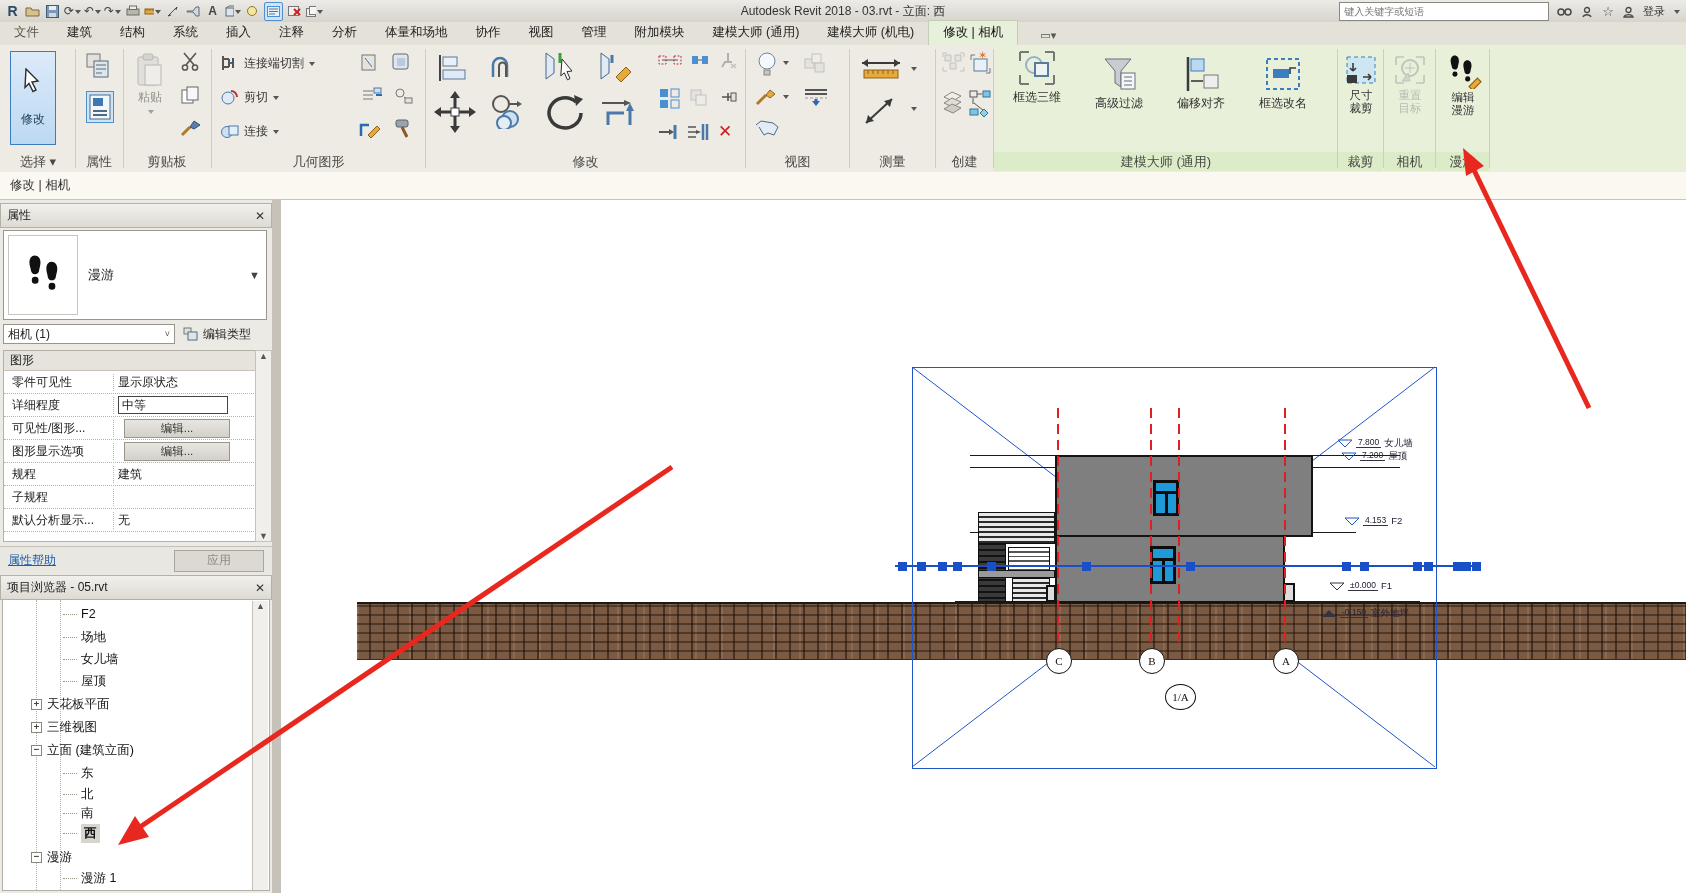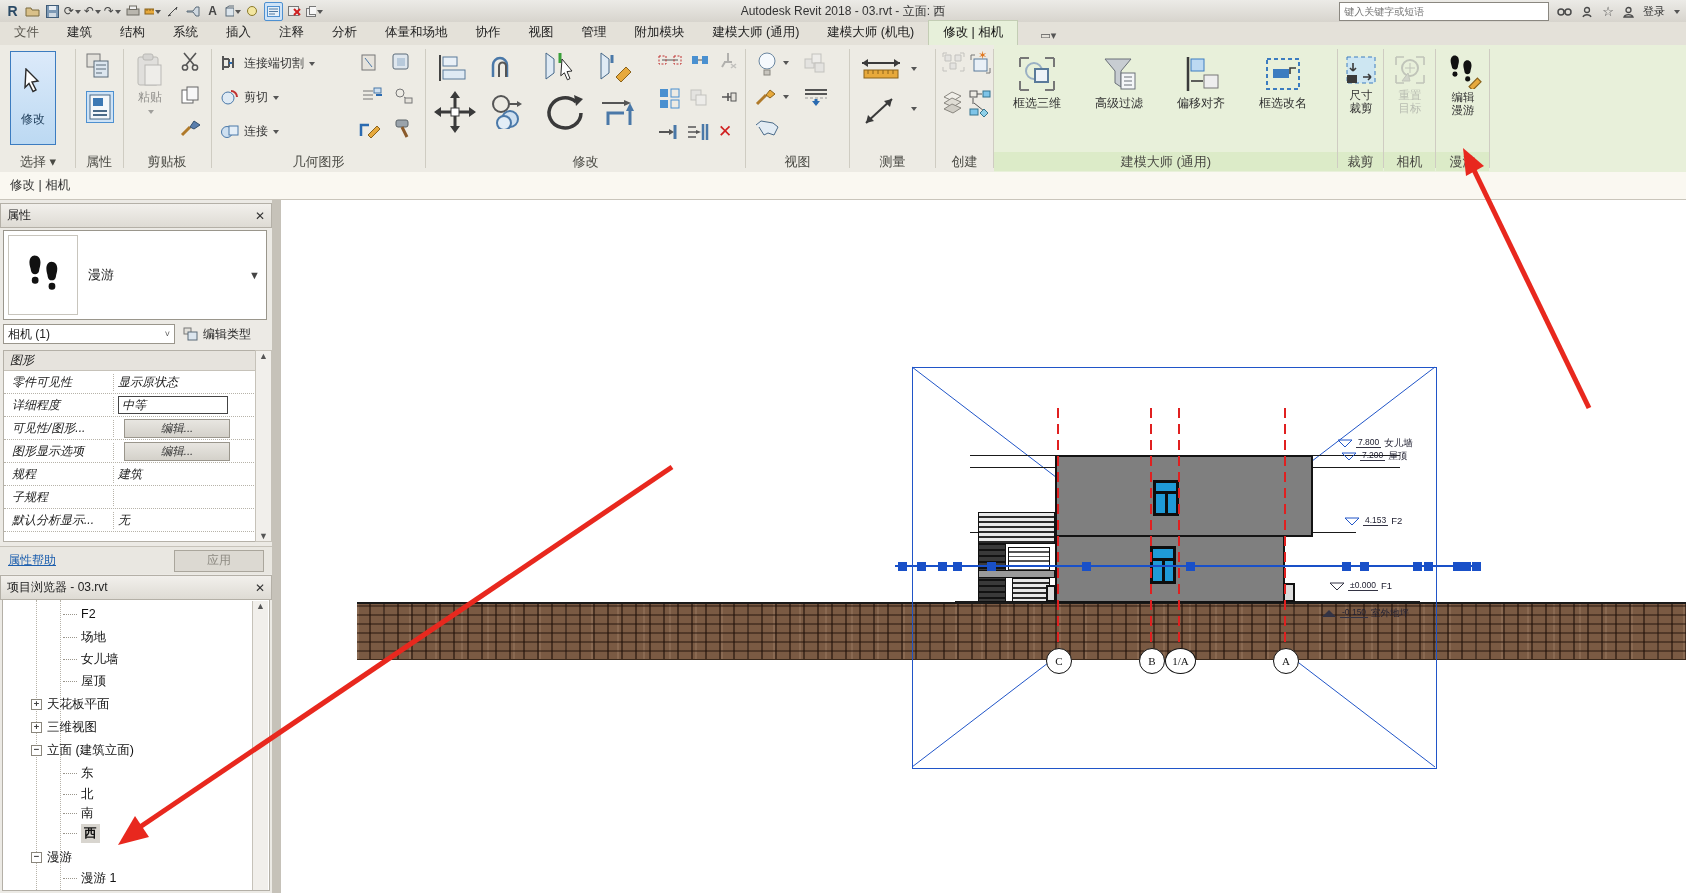--- a/index.html
+++ b/index.html
@@ -57,21 +57,21 @@
   .pal-head{height:23px;background:linear-gradient(#f2f0ec,#dedbd4);border:1px solid #b4b0a7;
      display:flex;align-items:center;font-size:12px;color:#222;padding:0 6px;justify-content:space-between;}
   .xbtn{color:#333;font-size:12px;line-height:12px;}
   #type-selector{position:absolute;left:3px;top:27px;width:262px;height:88px;background:#fff;border:1px solid #9a968c;display:flex;align-items:center;}
   #type-thumb{width:68px;height:78px;border:1px solid #c8c5bd;margin-left:4px;display:flex;align-items:center;justify-content:center;background:#fff;}
   #type-name{flex:1;font-size:13px;color:#222;padding-left:10px;}
   #type-arrow{margin-right:6px;color:#444;font-size:11px;}
   #inst-row{position:absolute;left:3px;top:119px;width:266px;height:24px;display:flex;align-items:center;gap:8px;}
   #inst-combo{width:172px;height:20px;background:#fff;border:1px solid #9a968c;font-size:12px;display:flex;align-items:center;justify-content:space-between;padding:0 4px;box-sizing:border-box;}
   #edit-type-btn{display:flex;gap:4px;font-size:12px;color:#222;}
-  #prop-grid{position:absolute;left:3px;top:147px;width:266px;height:192px;background:#fff;border:1px solid #b4b0a7;box-sizing:border-box;font-style:italic;}
+  #prop-grid{position:absolute;left:3px;top:147px;width:266px;height:192px;background:#fff;border:1px solid #b4b0a7;box-sizing:border-box;}
   #grp-row{height:19px;background:#e6e3dd;border-bottom:1px solid #c6c2b9;display:flex;align-items:center;justify-content:space-between;padding:0 6px;font-size:12px;color:#222;}
   .prow{height:22px;display:flex;border-bottom:1px dotted #b7b3a9;font-size:12px;align-items:center;}
   .plabel{width:110px;padding-left:8px;color:#222;border-right:1px dotted #b7b3a9;box-sizing:border-box;overflow:hidden;white-space:nowrap;}
   .pval{flex:1;padding-left:4px;display:flex;align-items:center;}
   .vbox{border:1px solid #444;height:18px;display:flex;align-items:center;padding:0 3px;min-width:110px;box-sizing:border-box;}
   .vbtn{width:104px;height:17px;background:linear-gradient(#e8e6e1,#d4d1ca);border:1px solid #9a968c;
         font-size:11.5px;color:#333;display:flex;align-items:center;justify-content:center;margin-left:6px;}
   #prop-scroll{position:absolute;right:0px;top:147px;width:17px;height:192px;background:#f1efeb;border:1px solid #c6c2b9;box-sizing:border-box;
      display:flex;flex-direction:column;justify-content:space-between;align-items:center;font-size:9px;color:#555;}
   #help-row{position:absolute;left:0;top:343px;width:272px;height:28px;background:#e9e7e1;border-top:1px solid #c6c2b9;
@@ -595,21 +595,21 @@
           <path d="M5 9v6M6 14l10 8" stroke="#555"></path>
           <rect x="2" y="20" width="8" height="6" fill="#7ec4e8" stroke="#35748f"></rect>
           <path d="M16 20l4 4-4 4-4-4z" fill="#8fd0e8" stroke="#35748f"></path>
         </svg>
       </span>
     <div class="plab"><span>创建</span></div>
   </div>
   <div class="psep" style="left:993px;"></div>
 
   <div class="panel" style="left:994px;width:344px;">
-    <div class="bigbtn" style="position:absolute;left:4px;top:10px;width:78px;">
+    <div class="bigbtn" style="position:absolute;left:4px;top:4px;width:78px;">
       <span class="ic">
           <svg width="40" height="38">
             <path d="M3 3h9M3 3v9M37 3h-9M37 3v9M3 35h9M3 35v-9M37 35h-9M37 35v-9" stroke="#777" stroke-width="2" fill="none"></path>
             <circle cx="17" cy="16" r="8" fill="none" stroke="#9ab0c4" stroke-width="2"></circle>
             <rect x="18" y="14" width="13" height="13" fill="#eef3f8" stroke="#5a7a9a" stroke-width="2"></rect>
           </svg>
         </span>
       <span>框选三维</span>
     </div>
     <div class="bigbtn" style="position:absolute;left:86px;top:10px;width:78px;">
@@ -782,21 +782,21 @@
     </div>
 
     <div id="help-row">
       <span id="prop-help">属性帮助</span>
       <span id="apply-btn">应用</span>
     </div>
   </div>
 
   <div id="browser">
     <div class="pal-head">
-      <span>项目浏览器 - 03.rvt</span>
+      <span>项目浏览器 - 05.rvt</span>
       <span class="xbtn">✕</span>
     </div>
     <div id="tree">
       <div class="guide" style="left:33px;top:0;height:292px;"></div>
       <div class="guide" style="left:57px;top:0;height:292px;"></div>
       <div class="trow" style="left:60px;top:4px;">
           <span class="stub"></span>
           <span class="tlabel">F2</span>
         </div>
       <div class="trow" style="left:60px;top:27px;">
@@ -888,21 +888,21 @@
   <div class="stripebox" style="left:731px;top:378px;width:38px;height:24px;"></div>
   <div class="bollard" style="left:765px;top:385px;width:10px;height:17px;"></div>
   <div class="bollard" style="left:1002px;top:383px;width:12px;height:19px;"></div>
 
   <div class="gridline" style="left:776px;"></div>
   <div class="gridline" style="left:869px;"></div>
   <div class="gridline" style="left:897px;"></div>
   <div class="gridline" style="left:1003px;"></div>
   <div class="bubble" style="left:765px;">C</div>
   <div class="bubble" style="left:858px;">B</div>
-  <div class="bubble" style="left:884px;width:29px;">1/A</div>
+  <div class="bubble" style="left:884px;width:29px;margin-top:36px;">1/A</div>
   <div class="bubble" style="left:992px;">A</div>
 
   <div id="walk-path"></div>
 
   <div class="flag" style="left:1056px;top:237px;">
     <svg width="16" height="9">
         <path d="M1 1h14L8 8z" fill="none" stroke="#2055c8"></path>
       </svg>
     <span class="fv">7.800</span>
       <span class="fn">女儿墙</span>

